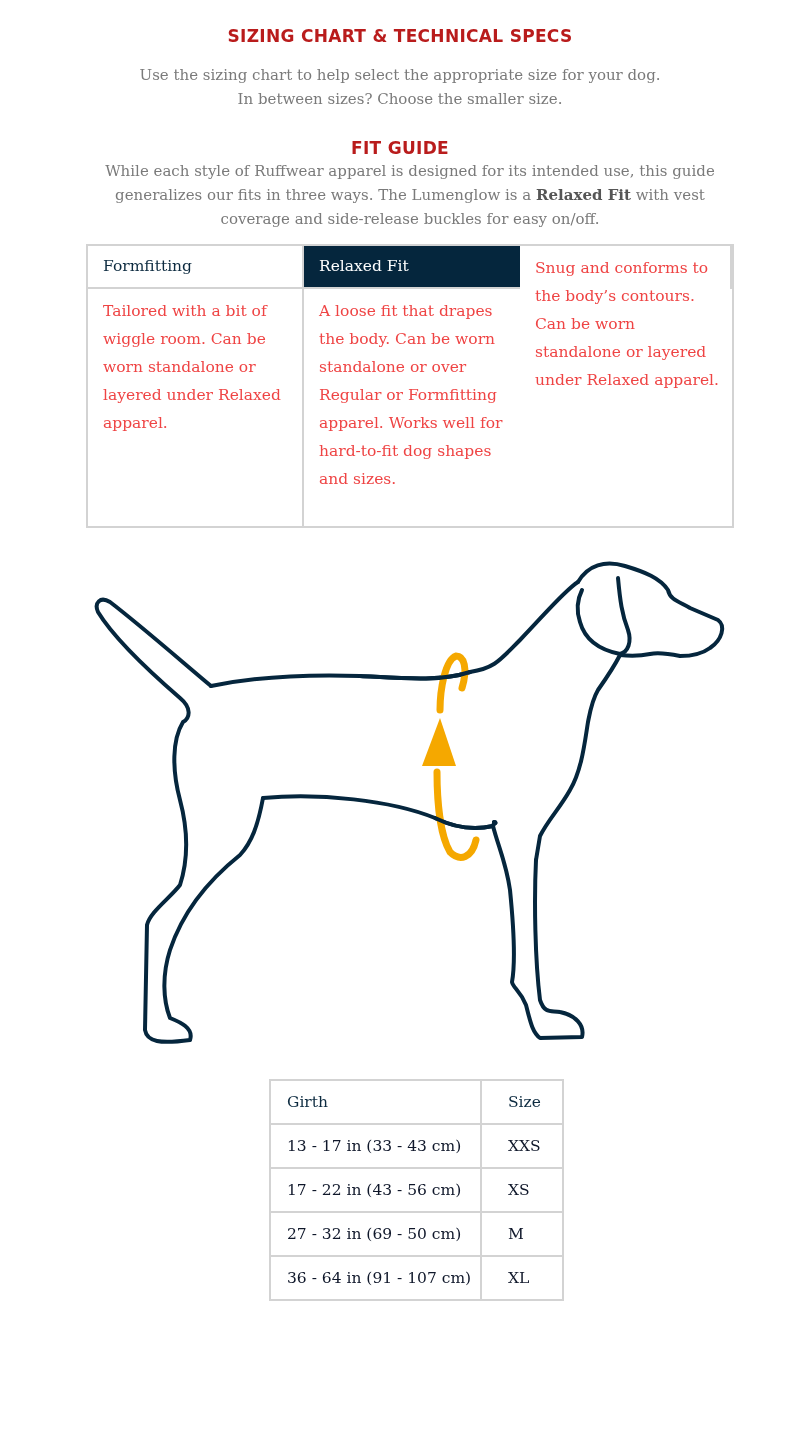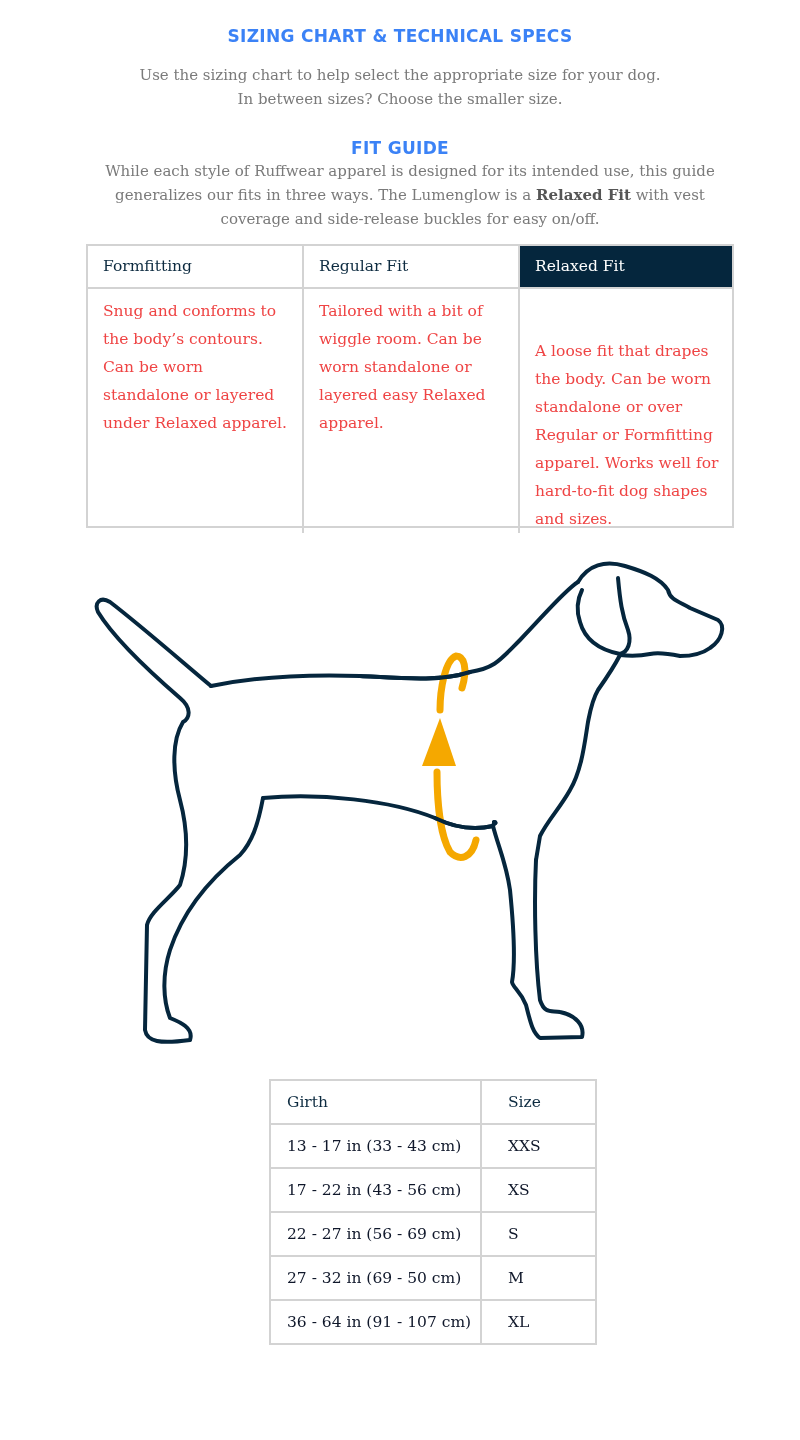--- a/index.html
+++ b/index.html
@@ -13,21 +13,21 @@
       color: #0d2b40;
     }
     .section-title {
       position: absolute;
       left: 0; width: 800px;
       text-align: center;
       font-family: "DejaVu Sans", sans-serif;
       font-weight: bold;
       font-size: 17px;
       letter-spacing: 0.3px;
-      color: #3b82f6;
+      color: #b91c1c;
     }
     #main-title { top: 26px; }
     #fit-title { top: 138px; }
     .intro {
       position: absolute;
       left: 0; width: 800px;
       text-align: center;
       font-family: "DejaVu Serif", serif;
       font-size: 15px;
       line-height: 24px;
@@ -59,34 +59,34 @@
     .fit-head.last { border-right: none; }
     .fit-head.active { background: #05263d; color: #ffffff; }
     .fit-cell {
       font-family: "DejaVu Serif", serif;
       font-size: 15.5px;
       line-height: 28px;
       color: #ef4444;
       padding: 8px 10px 0 15px;
       border-right: 2px solid #d3d3d3;
     }
-    .fit-cell.last { border-right: none; margin-top: 40px; }
+    .fit-cell.last { border-right: none; }
 
     
     #dog {
       position: absolute;
       left: 0; top: 540px;
       width: 800px; height: 520px;
     }
 
     
     .size-table {
       position: absolute;
       left: 269px; top: 1079px;
-      width: 328px;
+      width: 295px;
       border: 2px solid #d3d3d3;
       border-collapse: collapse;
     }
     .size-table td, .size-table th {
       border: 2px solid #d3d3d3;
       height: 44px;
       font-family: "DejaVu Serif", serif;
       font-size: 15.5px;
       text-align: left;
       padding-left: 16px;
@@ -106,24 +106,23 @@
   <div>Use the sizing chart to help select the appropriate size for your dog.</div>
   <div>In between sizes? Choose the smaller size.</div>
 </div>
 
 <h3 id="fit-title" class="section-title">FIT GUIDE</h3>
 
 <p id="fit-desc" class="intro"><span>While each style of Ruffwear apparel is designed for its intended use, this guide generalizes our fits in three ways. The Lumenglow is a </span><b>Relaxed Fit</b><span> with vest coverage and side-release buckles for easy on/off.</span></p>
 
 <div class="fit-table">
   <div class="fit-head">Formfitting</div>
-  <div class="fit-head">Regular Fit</div>
   <div class="fit-head last active">Relaxed Fit</div>
   <div class="fit-cell">Snug and conforms to the body’s contours. Can be worn standalone or layered under Relaxed apparel.</div>
-  <div class="fit-cell">Tailored with a bit of wiggle room. Can be worn standalone or layered easy Relaxed apparel.</div>
+  <div class="fit-cell">Tailored with a bit of wiggle room. Can be worn standalone or layered under Relaxed apparel.</div>
   <div class="fit-cell last">A loose fit that drapes the body. Can be worn standalone or over Regular or Formfitting apparel. Works well for hard-to-fit dog shapes and sizes.</div>
 </div>
 
 <svg id="dog" viewBox="0 540 800 520" xmlns="http://www.w3.org/2000/svg">
   <g fill="none" stroke="#05263d" stroke-width="4" stroke-linecap="round" stroke-linejoin="round">
 
     <path d="M211,686 C180,660 140,625 110,602 C100,596 94,603 98,612 C115,640 150,672 180,698 C192,708 190,718 183,722 C172,740 172,770 180,800 C188,830 188,860 180,885 C170,898 150,912 147,925 L145,1030 C147,1042 160,1044 190,1040 C194,1028 180,1022 170,1018 C163,1000 162,975 170,950 C185,905 215,875 240,855 C252,842 258,825 263,798"></path>
     <path d="M211,686 C250,678 300,674 360,676 C400,678 440,682 470,672"></path>
 
     <path d="M263,798 C320,793 390,800 435,818 C455,828 475,830 493,826"></path>
@@ -162,24 +161,20 @@
   <tbody>
     <tr>
       <td class="col-girth">13 - 17 in (33 - 43 cm)</td>
       <td class="col-size">XXS</td>
     </tr>
     <tr>
       <td class="col-girth">17 - 22 in (43 - 56 cm)</td>
       <td class="col-size">XS</td>
     </tr>
     <tr>
-      <td class="col-girth">22 - 27 in (56 - 69 cm)</td>
-      <td class="col-size">S</td>
-    </tr>
-    <tr>
       <td class="col-girth">27 - 32 in (69 - 50 cm)</td>
       <td class="col-size">M</td>
     </tr>
     <tr>
       <td class="col-girth">36 - 64 in (91 - 107 cm)</td>
       <td class="col-size">XL</td>
     </tr>
   </tbody>
 </table>
 

